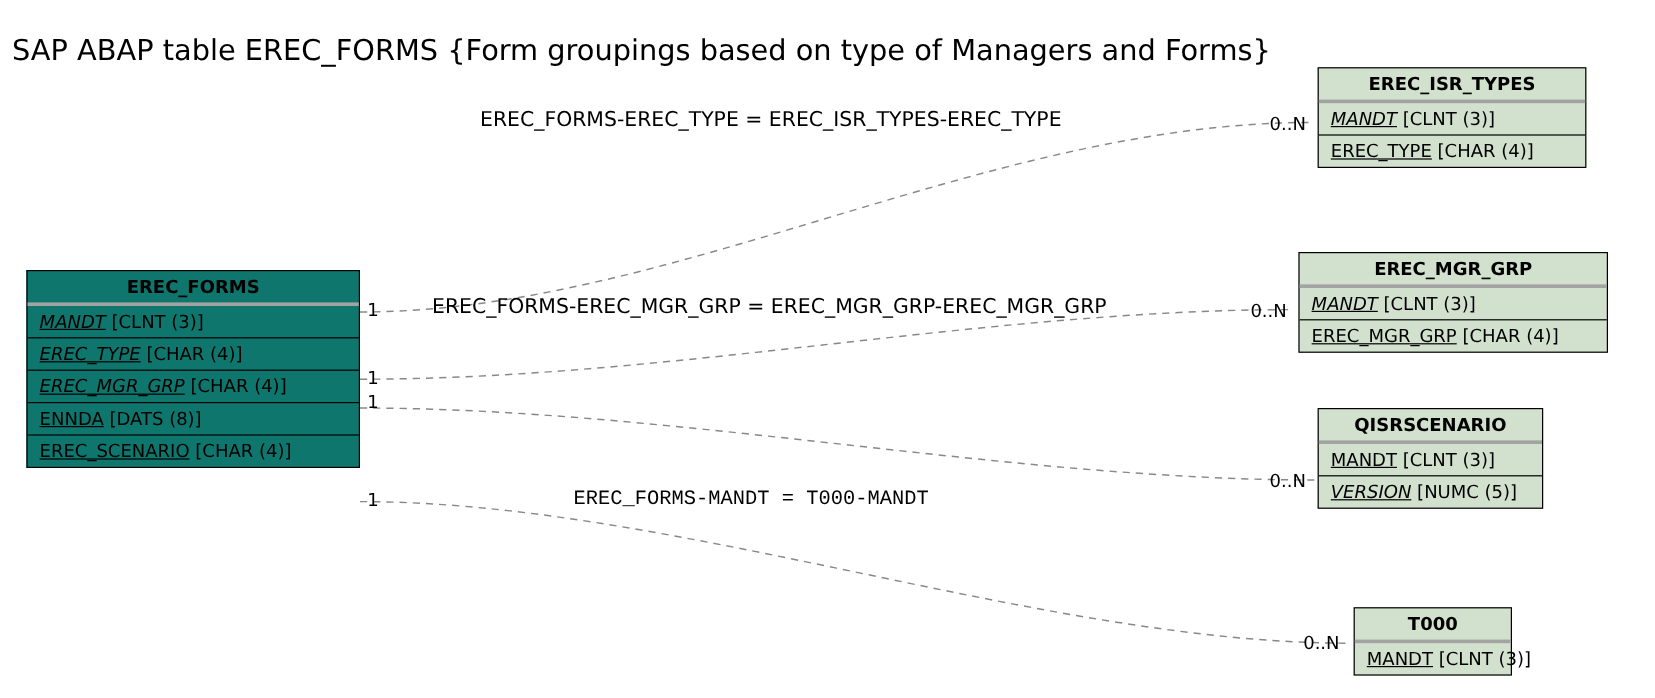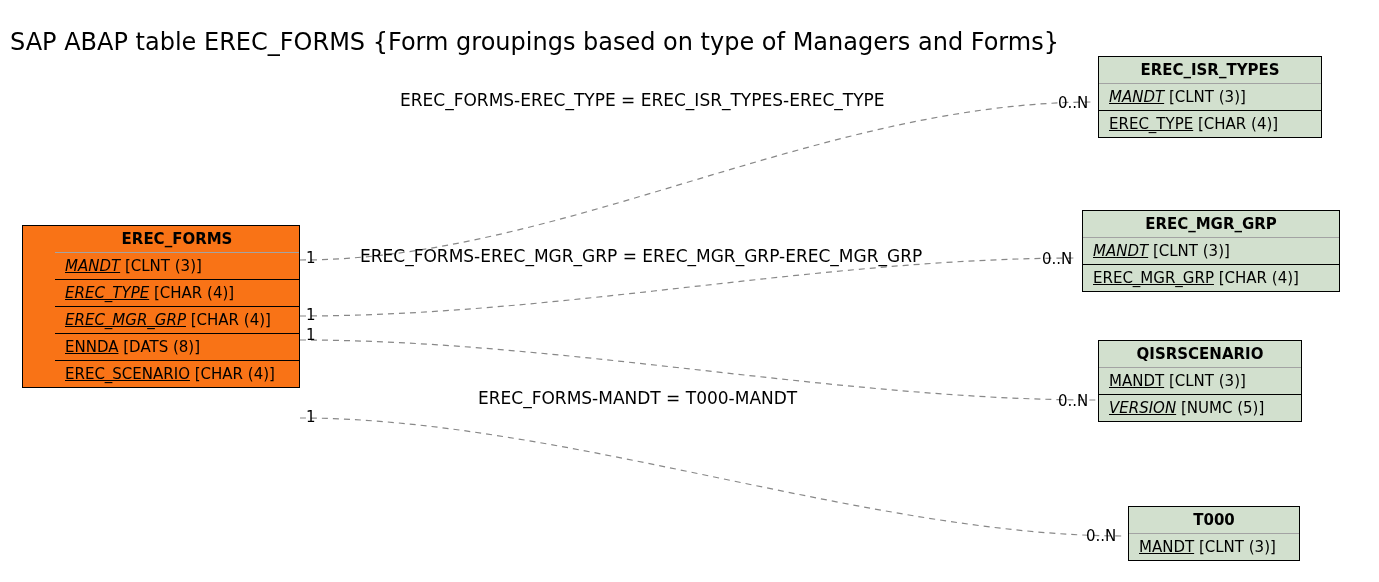--- a/index.html
+++ b/index.html
@@ -29,21 +29,21 @@
   }
   .entity {
     position: absolute;
     border: 1px solid #000;
     font-size: 15px;
   }
   .entity-header {
     text-align: center;
     font-weight: 700;
     padding: 4px 10px;
-    border-bottom: 1px solid #a3a3a3;
+    border-bottom: 3px solid #a3a3a3;
     white-space: nowrap;
   }
   .entity-row {
     padding: 4px 10px;
     border-bottom: 1px solid #000;
     white-space: nowrap;
     line-height: 1.2;
   }
   .entity-row:last-child { border-bottom: none; }
   .k { text-decoration: underline; font-style: italic; } 
@@ -66,21 +66,21 @@
     height: 582px;
     pointer-events: none;
   }
   svg.lines path {
     fill: none;
     stroke: #888888;
     stroke-width: 1.2;
     stroke-dasharray: 6 5;
   }
   
-  .main-entity { background: #f97316; padding-left: 32px; }
+  .main-entity { background: #0f766e; }
   .rel-entity  { background: #d2e0ce; }
 </style>
 </head>
 <body>
 <div class="canvas">
 
 <div class="title">SAP ABAP table EREC_FORMS {Form groupings based on type of Managers and Forms}</div>
 
 <svg class="lines">
 
@@ -98,21 +98,21 @@
 <div class="card" style="left:306px; top:326px;">1</div>
 <div class="card" style="left:306px; top:408px;">1</div>
 
 <div class="card" style="left:1058px; top:94px;">0..N</div>
 <div class="card" style="left:1042px; top:250px;">0..N</div>
 <div class="card" style="left:1058px; top:392px;">0..N</div>
 <div class="card" style="left:1086px; top:527px;">0..N</div>
 
 <div class="rel-label" style="left:400px; top:90px;">EREC_FORMS-EREC_TYPE = EREC_ISR_TYPES-EREC_TYPE</div>
 <div class="rel-label" style="left:360px; top:246px;">EREC_FORMS-EREC_MGR_GRP = EREC_MGR_GRP-EREC_MGR_GRP</div>
-<div class="rel-label" style="left:478px; top:388px;">EREC_FORMS-MANDT = T000-MANDT</div>
+<div class="rel-label" style="left:478px; top:407px;font-family:Liberation Mono, monospace;">EREC_FORMS-MANDT = T000-MANDT</div>
 
 <div class="entity main-entity" style="left:22px; top:225px; width:278px;">
   <div class="entity-header">EREC_FORMS</div>
   <div class="entity-row"><span class="k">MANDT</span> <span class="type">[CLNT (3)]</span></div>
   <div class="entity-row"><span class="k">EREC_TYPE</span> <span class="type">[CHAR (4)]</span></div>
   <div class="entity-row"><span class="k">EREC_MGR_GRP</span> <span class="type">[CHAR (4)]</span></div>
   <div class="entity-row"><span class="pk">ENNDA</span> <span class="type">[DATS (8)]</span></div>
   <div class="entity-row"><span class="pk">EREC_SCENARIO</span> <span class="type">[CHAR (4)]</span></div>
 </div>
 
@@ -121,24 +121,24 @@
   <div class="entity-row"><span class="k">MANDT</span> <span class="type">[CLNT (3)]</span></div>
   <div class="entity-row"><span class="pk">EREC_TYPE</span> <span class="type">[CHAR (4)]</span></div>
 </div>
 
 <div class="entity rel-entity" style="left:1082px; top:210px; width:258px;">
   <div class="entity-header">EREC_MGR_GRP</div>
   <div class="entity-row"><span class="k">MANDT</span> <span class="type">[CLNT (3)]</span></div>
   <div class="entity-row"><span class="pk">EREC_MGR_GRP</span> <span class="type">[CHAR (4)]</span></div>
 </div>
 
-<div class="entity rel-entity" style="left:1098px; top:340px; width:204px;">
+<div class="entity rel-entity" style="left:1098px; top:340px; width:188px;">
   <div class="entity-header">QISRSCENARIO</div>
   <div class="entity-row"><span class="pk">MANDT</span> <span class="type">[CLNT (3)]</span></div>
   <div class="entity-row"><span class="k">VERSION</span> <span class="type">[NUMC (5)]</span></div>
 </div>
 
-<div class="entity rel-entity" style="left:1128px; top:506px; width:172px;">
+<div class="entity rel-entity" style="left:1128px; top:506px; width:132px;">
   <div class="entity-header">T000</div>
   <div class="entity-row"><span class="pk">MANDT</span> <span class="type">[CLNT (3)]</span></div>
 </div>
 
 </div>
 
 </body></html>

